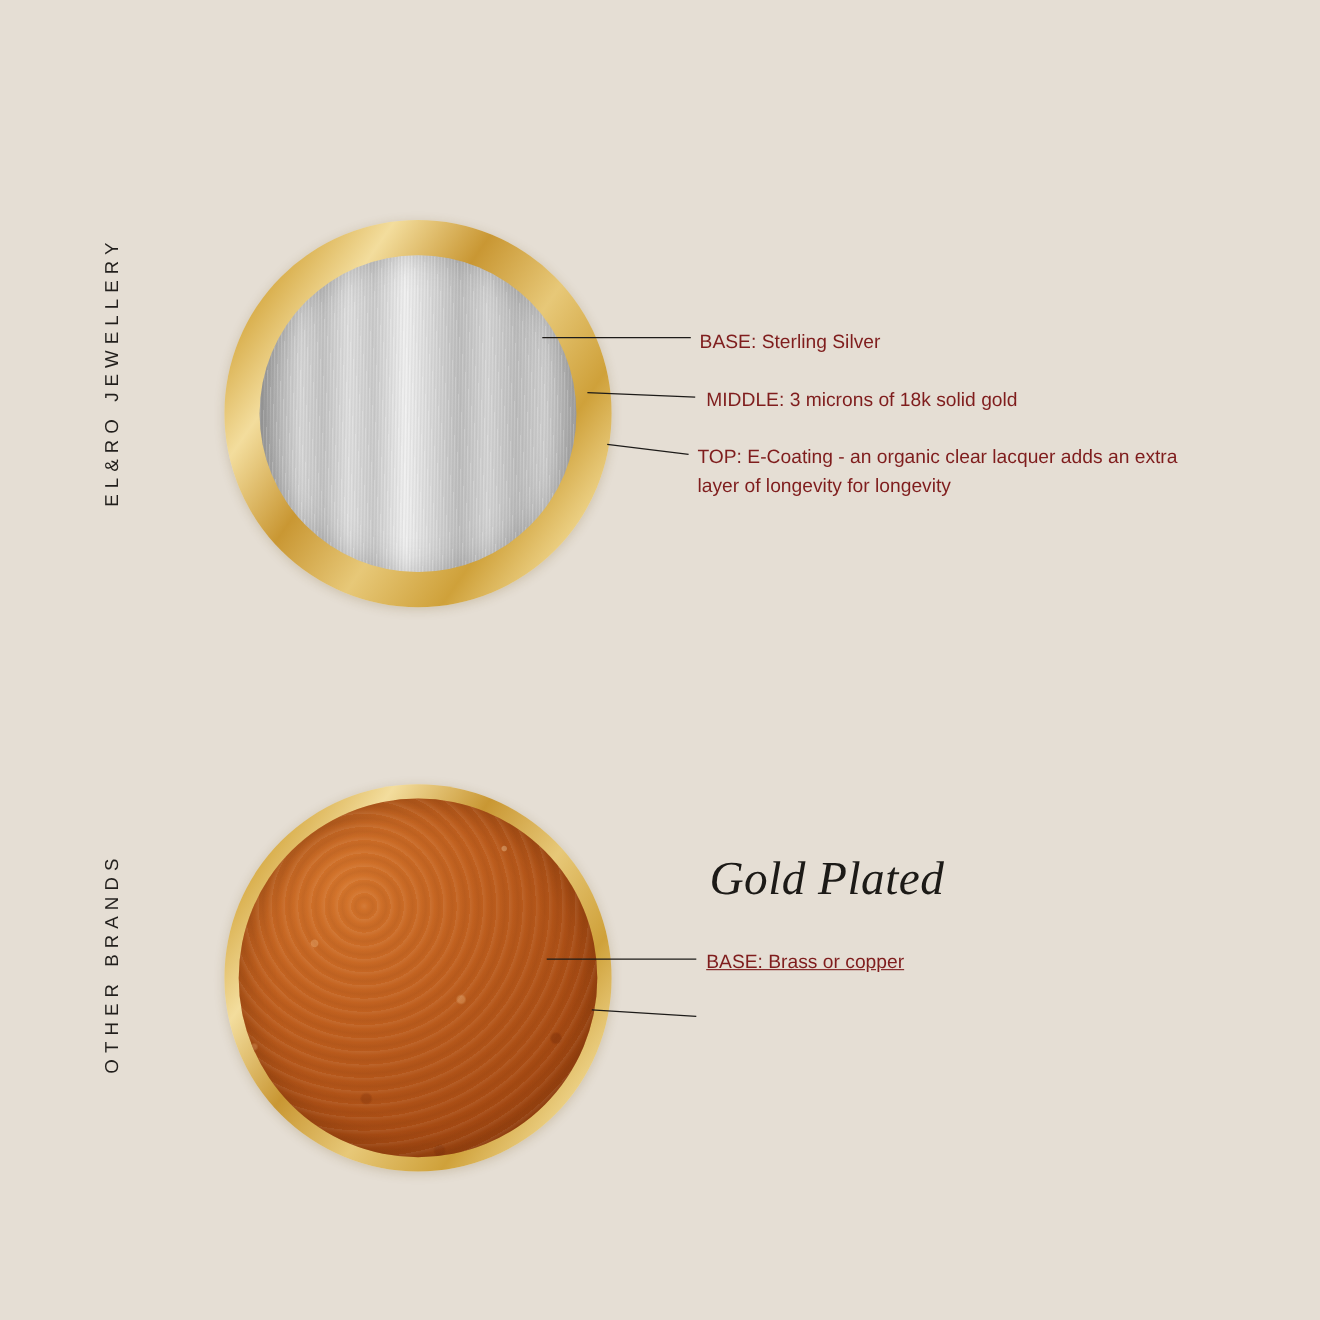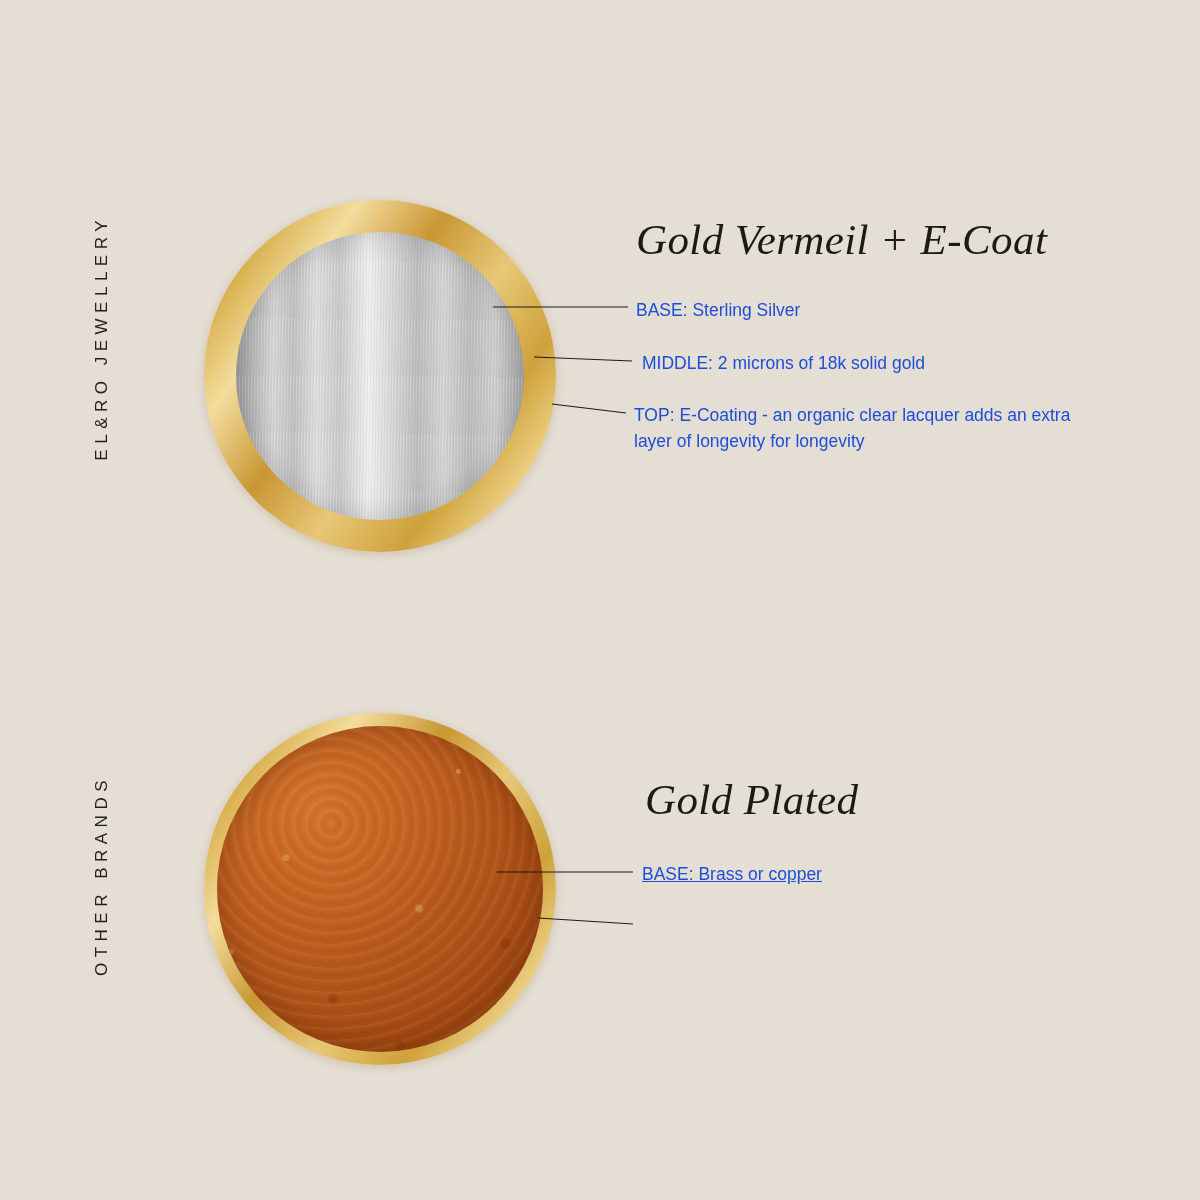--- a/index.html
+++ b/index.html
@@ -171,21 +171,21 @@
     left: 645px;
     top: 775px;
   }
 
   
   .callout {
     position: absolute;
     font-family: "Liberation Sans", sans-serif;
     font-size: 17.5px;
     line-height: 1.5;
-    color: #1d4ed8;
+    color: #7f1d1d;
   }
   #callout-v-base   { left: 636px; top: 297px; }
   #callout-v-middle { left: 642px; top: 350px; }
   #callout-v-top    { left: 634px; top: 402px; width: 470px; }
   #callout-p-base   { left: 642px; top: 861px; text-decoration: underline; }
   #callout-p-top    { left: 642px; top: 913px; }
 
   
   #leader-lines {
     position: absolute;
@@ -208,39 +208,38 @@
   <div class="disc-wrap" id="disc-vermeil">
     <div class="ring"></div>
     <div class="inner-silver"></div>
   </div>
 
   <div class="disc-wrap" id="disc-plated">
     <div class="ring"></div>
     <div class="inner-copper"></div>
   </div>
 
-  <div class="heading" id="heading-vermeil">Gold Vermeil + E-Coat</div>
 
   <div class="heading" id="heading-plated">Gold Plated</div>
 
   <svg id="leader-lines" viewBox="0 0 1200 1200" xmlns="http://www.w3.org/2000/svg">
 
     <path d="M 493 307 L 628 307" stroke="#1d1b19" stroke-width="1.1" fill="none"></path>
 
     <path d="M 534 357 L 632 361" stroke="#1d1b19" stroke-width="1.1" fill="none"></path>
 
     <path d="M 552 404 L 626 413" stroke="#1d1b19" stroke-width="1.1" fill="none"></path>
 
     <path d="M 497 872 L 633 872" stroke="#1d1b19" stroke-width="1.1" fill="none"></path>
 
     <path d="M 538 918 L 633 924" stroke="#1d1b19" stroke-width="1.1" fill="none"></path>
   </svg>
 
   <div class="callout" id="callout-v-base">BASE: Sterling Silver</div>
 
-  <div class="callout" id="callout-v-middle">MIDDLE: 2 microns of 18k solid gold</div>
+  <div class="callout" id="callout-v-middle">MIDDLE: 3 microns of 18k solid gold</div>
 
   <div class="callout" id="callout-v-top">TOP: E-Coating - an organic clear lacquer adds an extra layer of longevity for longevity</div>
 
   <div class="callout" id="callout-p-base">BASE: Brass or copper</div>
 
 
 </div>
 
 </body></html>

